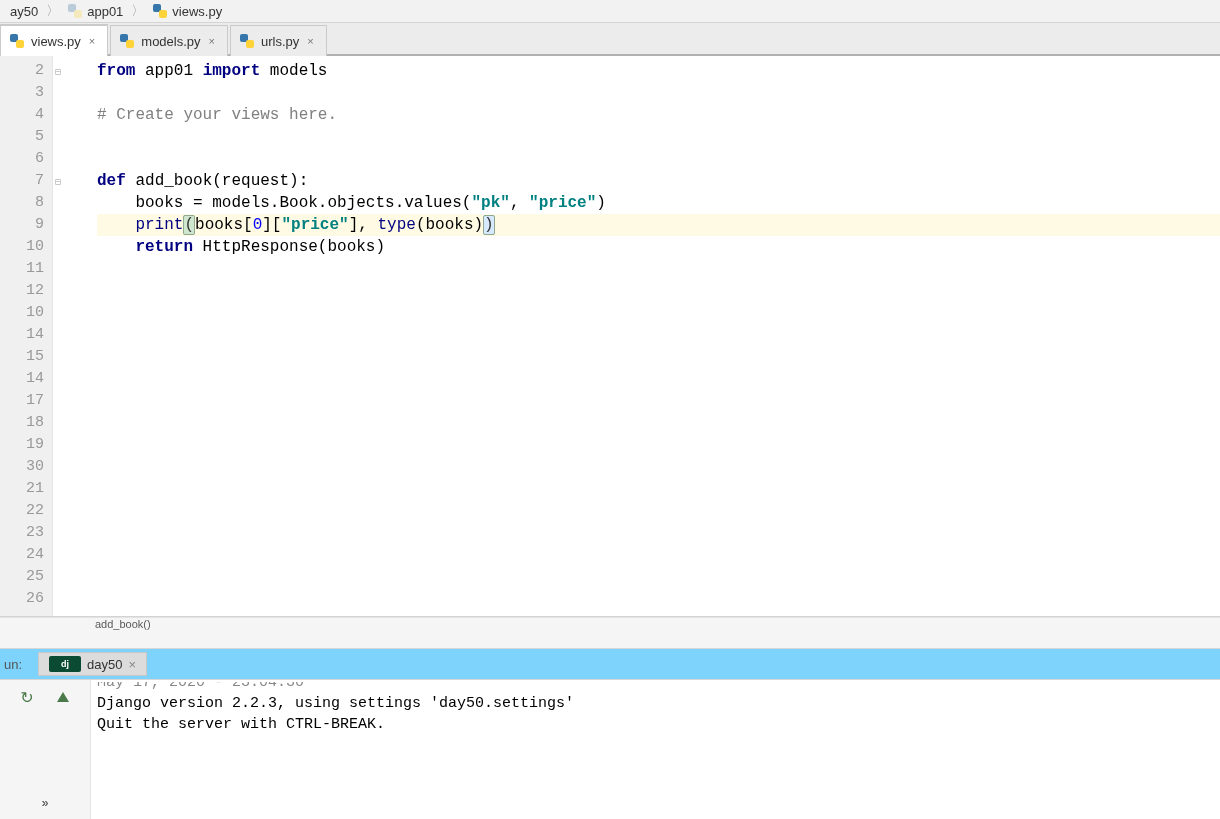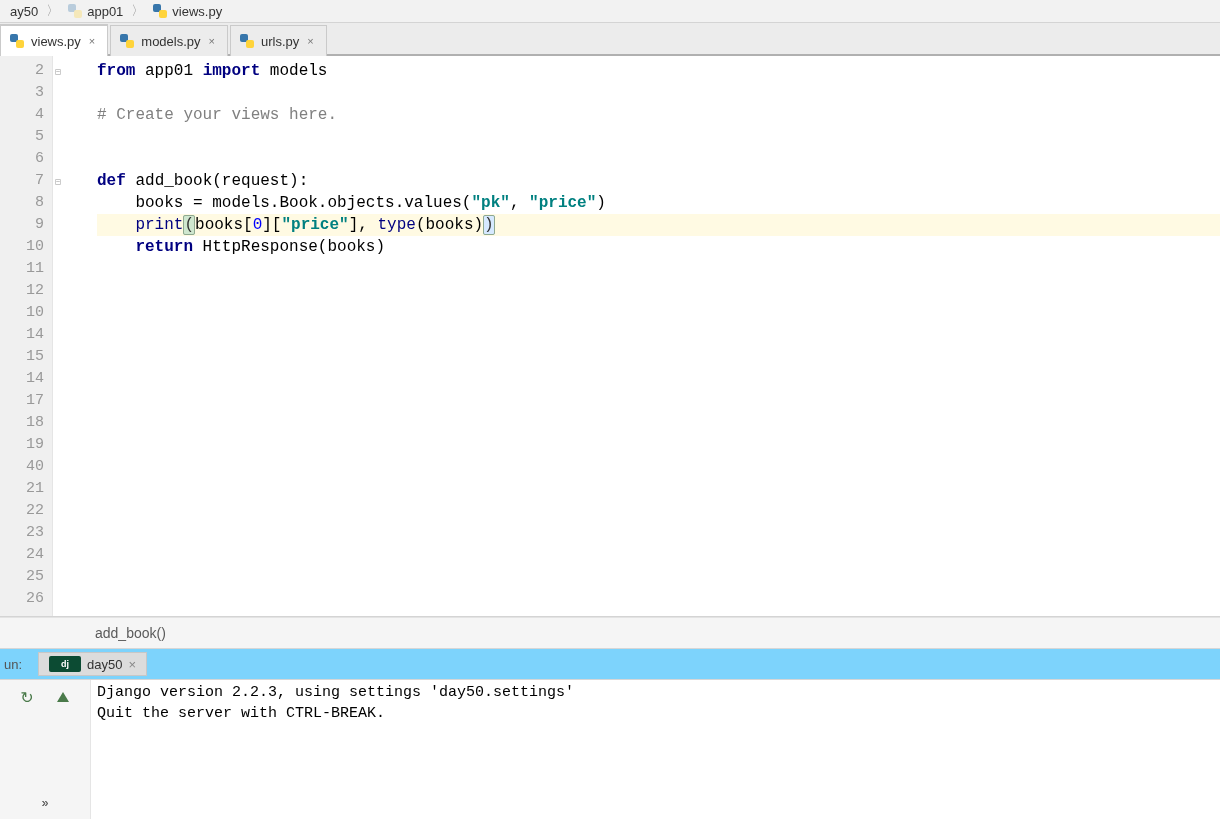--- a/index.html
+++ b/index.html
@@ -18,21 +18,21 @@
 .line{height:22px}
 .line.highlight{background:#fffae3}
 .kw{color:#000080;font-weight:bold}
 .cm{color:#808080;}
 .str{color:#008080;font-weight:bold}
 .num{color:#0000ff}
 .builtin{color:#000080}
 .plain{color:#000}
 .paren-hl{background:#cfe7cf;border:1px solid #8fa98f;border-radius:2px;box-sizing:border-box}
 .caret-bg{background:#d6e9ff}
-.crumb-bar{height:30px;background:#f5f5f5;border-top:1px solid #e3e3e3;border-bottom:1px solid #d6d6d6;display:flex;align-items:center;padding-left:95px;font-size:14px;color:#5a5a5a}
+.crumb-bar{height:30px;background:#f5f5f5;border-top:1px solid #e3e3e3;border-bottom:1px solid #d6d6d6;display:flex;align-items:flex-start;padding-left:95px;font-size:11px;color:#5a5a5a}
 .run-row{height:30px;background:#7dd3fc;border-bottom:1px solid #d6d6d6;display:flex;align-items:center;padding-left:4px;gap:16px}
 .run-label{color:#555}
 .run-tab{background:#dcdcdc;border:1px solid #c7c7c7;padding:3px 10px;display:flex;align-items:center;gap:6px}
 .console-area{display:flex;height:140px;background:#fff}
 .console-gutter{width:90px;background:#f5f5f5;border-right:1px solid #e5e5e5;display:flex;flex-direction:column;align-items:center;padding-top:6px;gap:12px;position:relative}
 .tool-btn{width:22px;height:22px;display:flex;align-items:center;justify-content:center;color:#5a8f5a;font-size:14px;cursor:pointer}
 .console-text{flex:1;font-family:Consolas,"Courier New",monospace;font-size:15px;line-height:21px;padding:2px 0 0 6px;white-space:pre;overflow:hidden;color:#000}
 .console-text a{color:#0645ad;text-decoration:underline}
 .chev{position:absolute;bottom:4px;font-size:12px;color:#666}
 .pyicon{width:16px;height:16px;display:inline-block;position:relative}
@@ -93,21 +93,21 @@
       <div>10</div>
       <div>11</div>
       <div>12</div>
       <div>10</div>
       <div>14</div>
       <div>15</div>
       <div>14</div>
       <div>17</div>
       <div>18</div>
       <div>19</div>
-      <div>40</div>
+      <div>30</div>
       <div>21</div>
       <div>22</div>
       <div>23</div>
       <div>24</div>
       <div>25</div>
       <div>26</div>
     </div>
   <div class="gutter-extra" id="foldgutter">
       <div class="fold-mark" style="top: 10px;">⊟</div>
       <div class="fold-mark" style="top: 120px;">⊟</div>
@@ -136,14 +136,14 @@
         </div>
       <div class="tool-btn">
           <span class="arrow-up"></span>
         </div>
     </div>
     <div style="position:absolute;bottom:6px;left:0;right:0;display:flex;justify-content:space-around">
       <span class="chev">»</span>
       <span class="chev">»</span>
     </div>
   </div>
-  <div class="console-text" id="console"><div>Django version 2.2.3, using settings 'day50.settings'</div><div>Quit the server with CTRL-BREAK.</div></div>
+  <div class="console-text" id="console"><div style="height:11px;overflow:hidden"><span class="cutoff" style="position:relative;top:-10px">May 17, 2020 - 23:04:30</span></div><div>Django version 2.2.3, using settings 'day50.settings'</div><div>Quit the server with CTRL-BREAK.</div></div>
 </div>
 
 </body></html>

